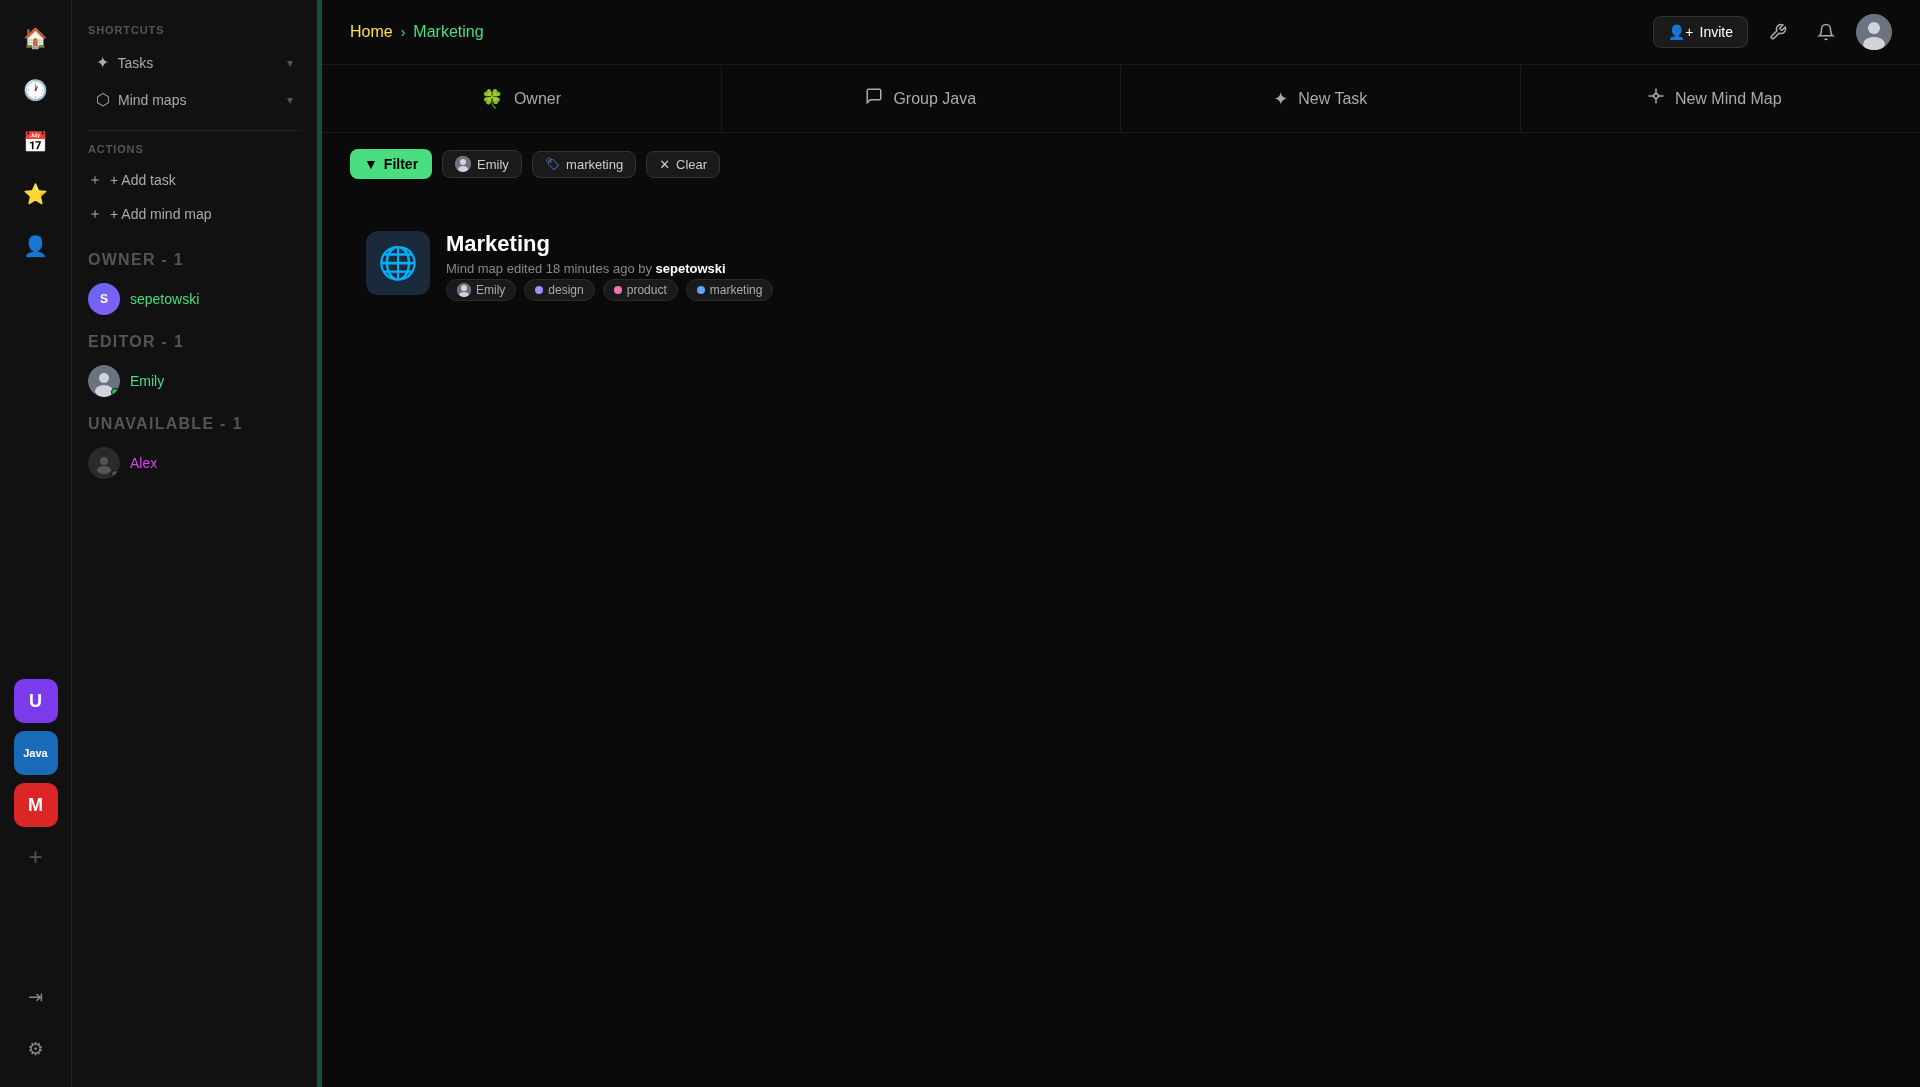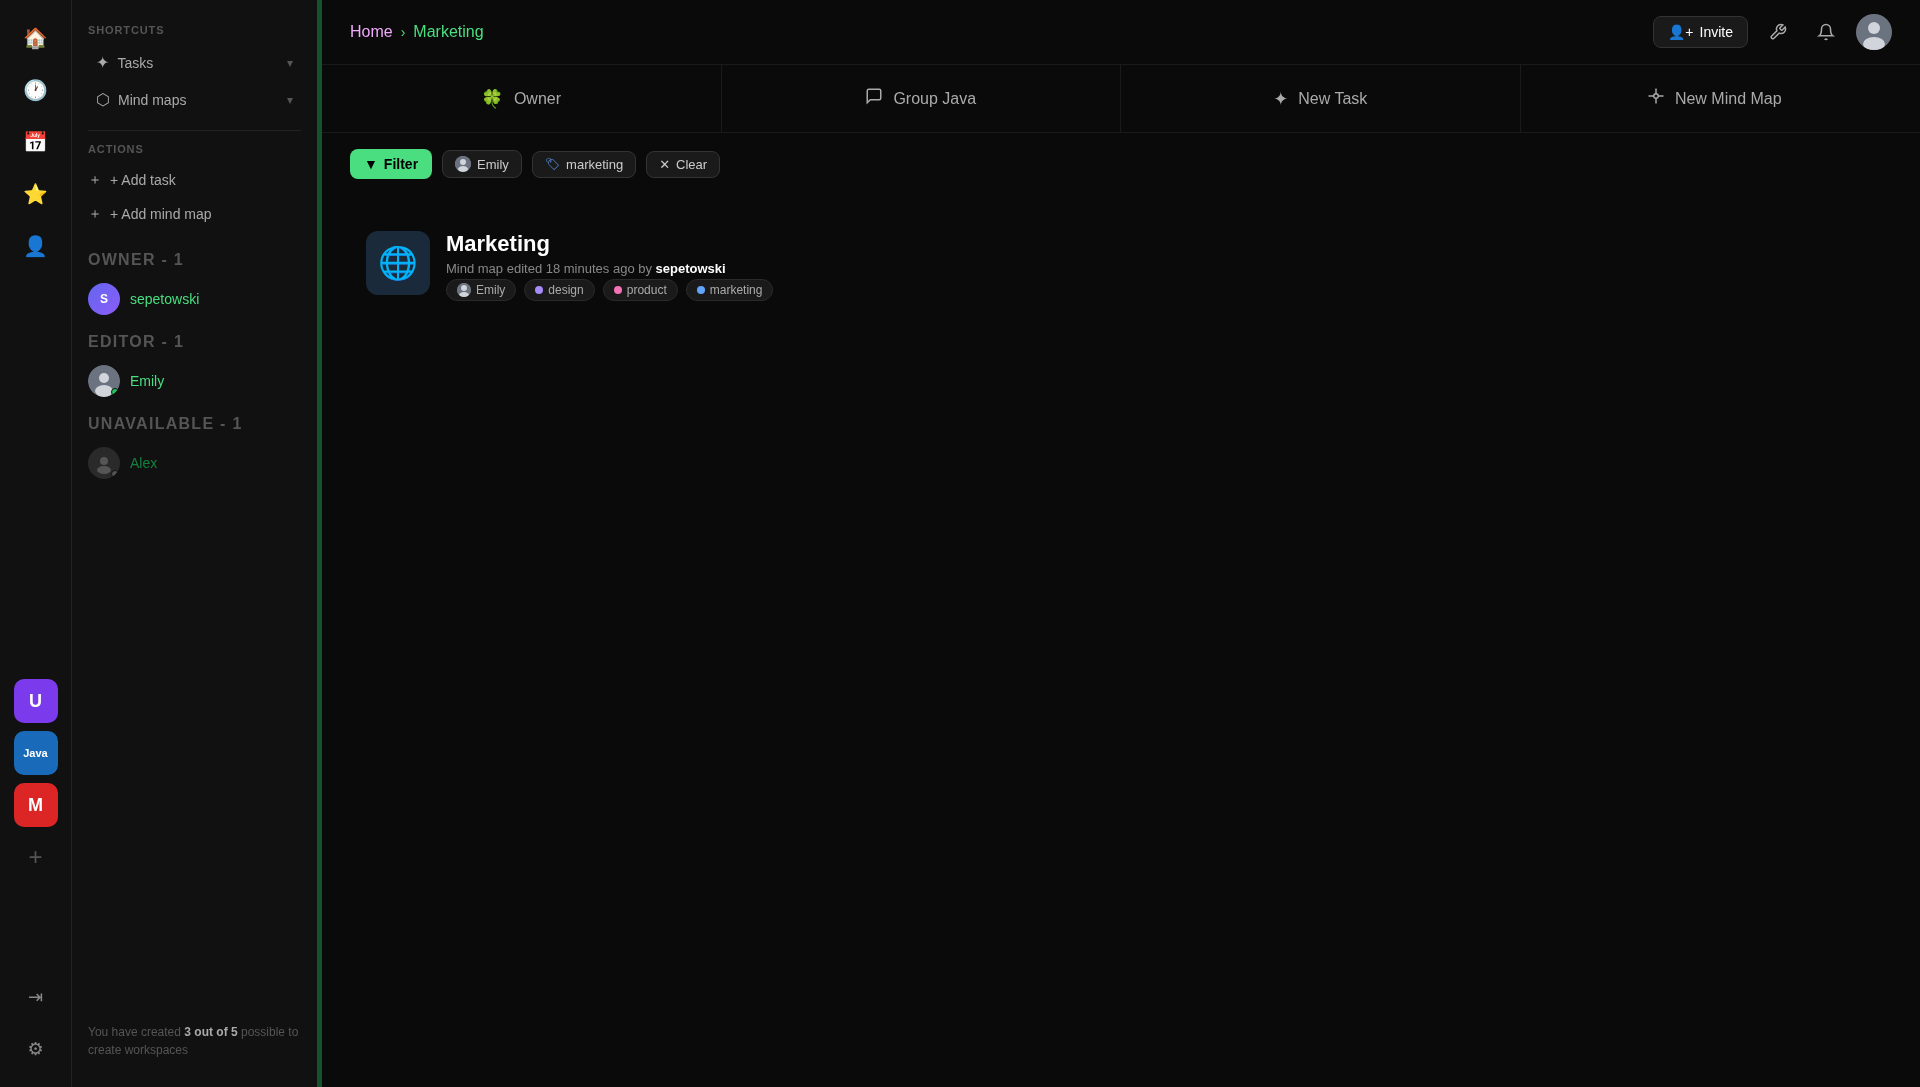--- a/index.html
+++ b/index.html
@@ -144,21 +144,21 @@
       right: 1px;
       width: 8px;
       height: 8px;
       border-radius: 50%;
       border: 1px solid #111;
     }
     .status-dot.online { background: #22c55e; }
     .status-dot.offline { background: #555; }
     .member-name { font-size: 14px; }
     .member-name.green { color: #4ade80; }
-    .member-name.muted { color: #15803d; }
+    .member-name.muted { color: #d946ef; }
 
     .sidebar-footer {
       margin-top: auto;
       padding: 12px 16px;
       font-size: 12px;
       color: #555;
       line-height: 1.5;
     }
     .sidebar-footer strong { color: #aaa; }
 
@@ -178,21 +178,21 @@
       padding: 14px 28px;
       border-bottom: 1px solid #1a1a1a;
       gap: 8px;
     }
     .breadcrumb {
       display: flex;
       align-items: center;
       gap: 8px;
       font-size: 16px;
     }
-    .breadcrumb-home { color: #f0abfc; }
+    .breadcrumb-home { color: #fde047; }
     .breadcrumb-arrow { color: #4ade80; font-size: 14px; }
     .breadcrumb-current { color: #4ade80; font-weight: 500; }
     .topbar-spacer { flex: 1; }
     .topbar-actions {
       display: flex;
       align-items: center;
       gap: 12px;
     }
     .invite-btn {
       background: #1a1a1a;
@@ -458,23 +458,20 @@
         <svg width="22" height="22" viewBox="0 0 22 22">
           <circle cx="11" cy="9" r="4" fill="#555"></circle>
           <ellipse cx="11" cy="18" rx="7" ry="4" fill="#555"></ellipse>
         </svg>
         <span class="status-dot offline"></span>
       </div>
       <span class="member-name muted">Alex</span>
     </div>
   </div>
 
-  <div class="sidebar-footer">
-    You have created <strong>3 out of 5</strong> possible to create workspaces
-  </div>
 </div>
 
 <div class="main">
 
   <div class="topbar">
     <div class="breadcrumb">
       <span class="breadcrumb-home">Home</span>
       <span class="breadcrumb-arrow">›</span>
       <span class="breadcrumb-current">Marketing</span>
     </div>

